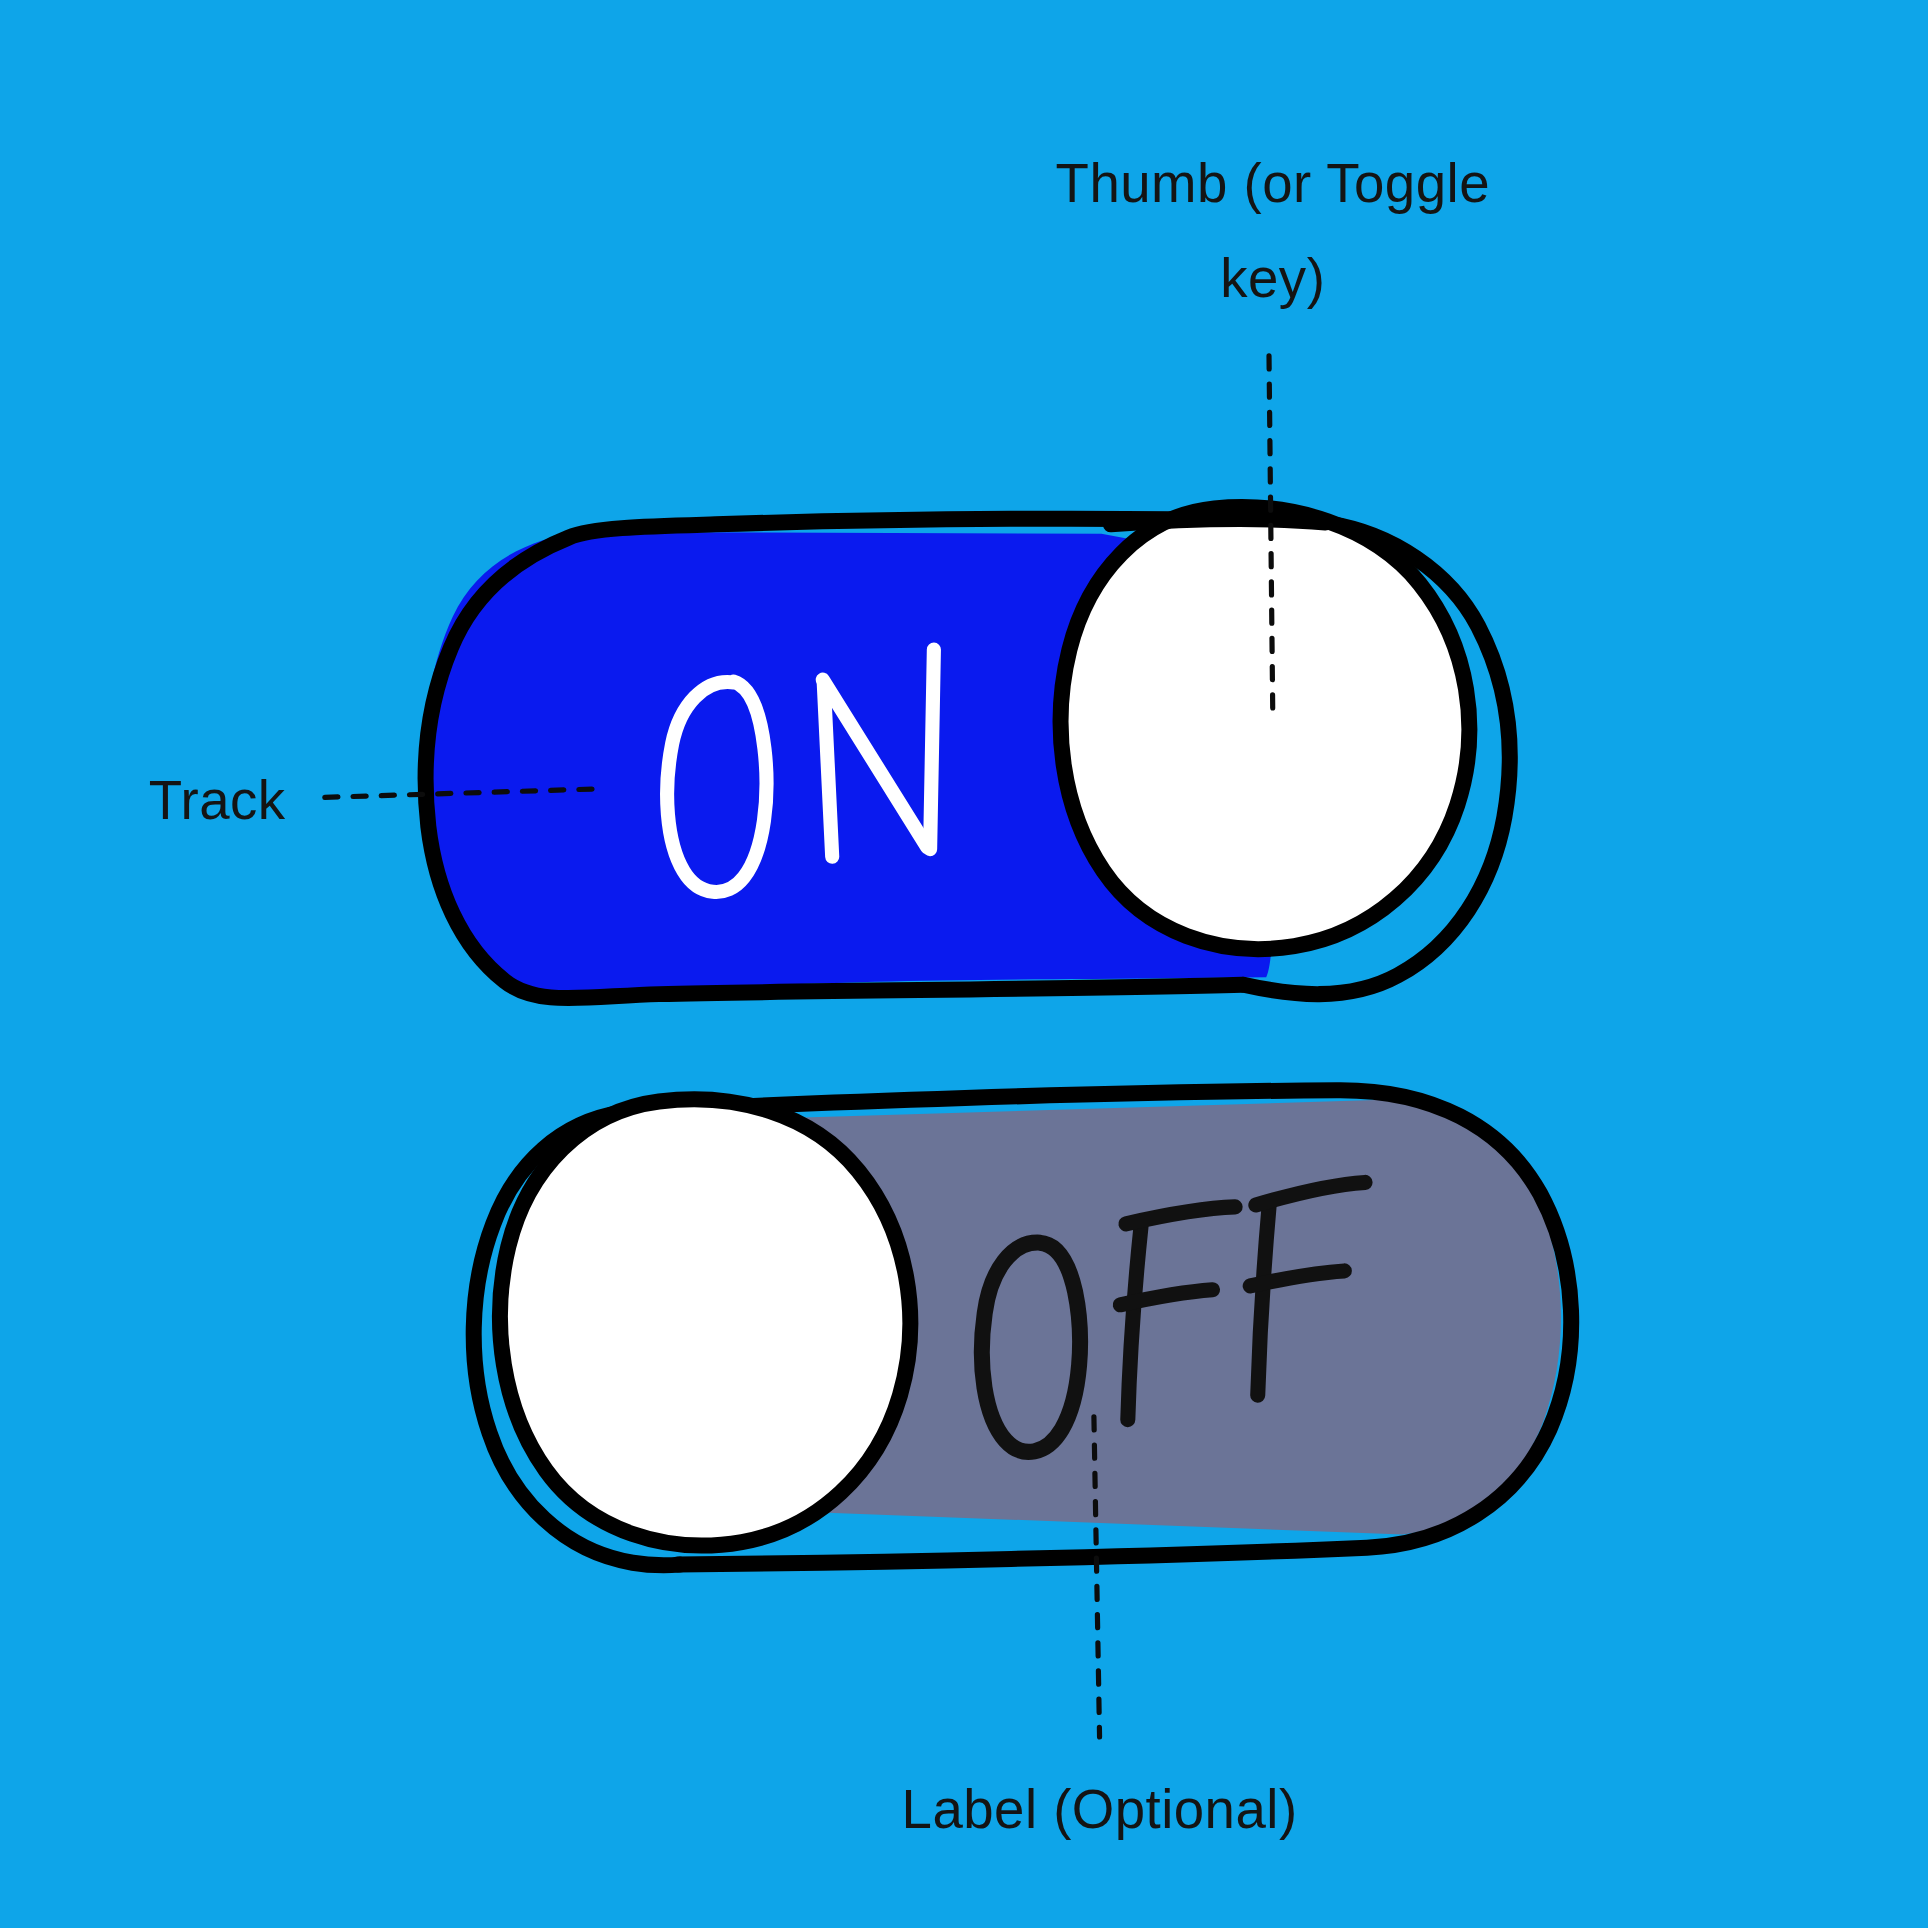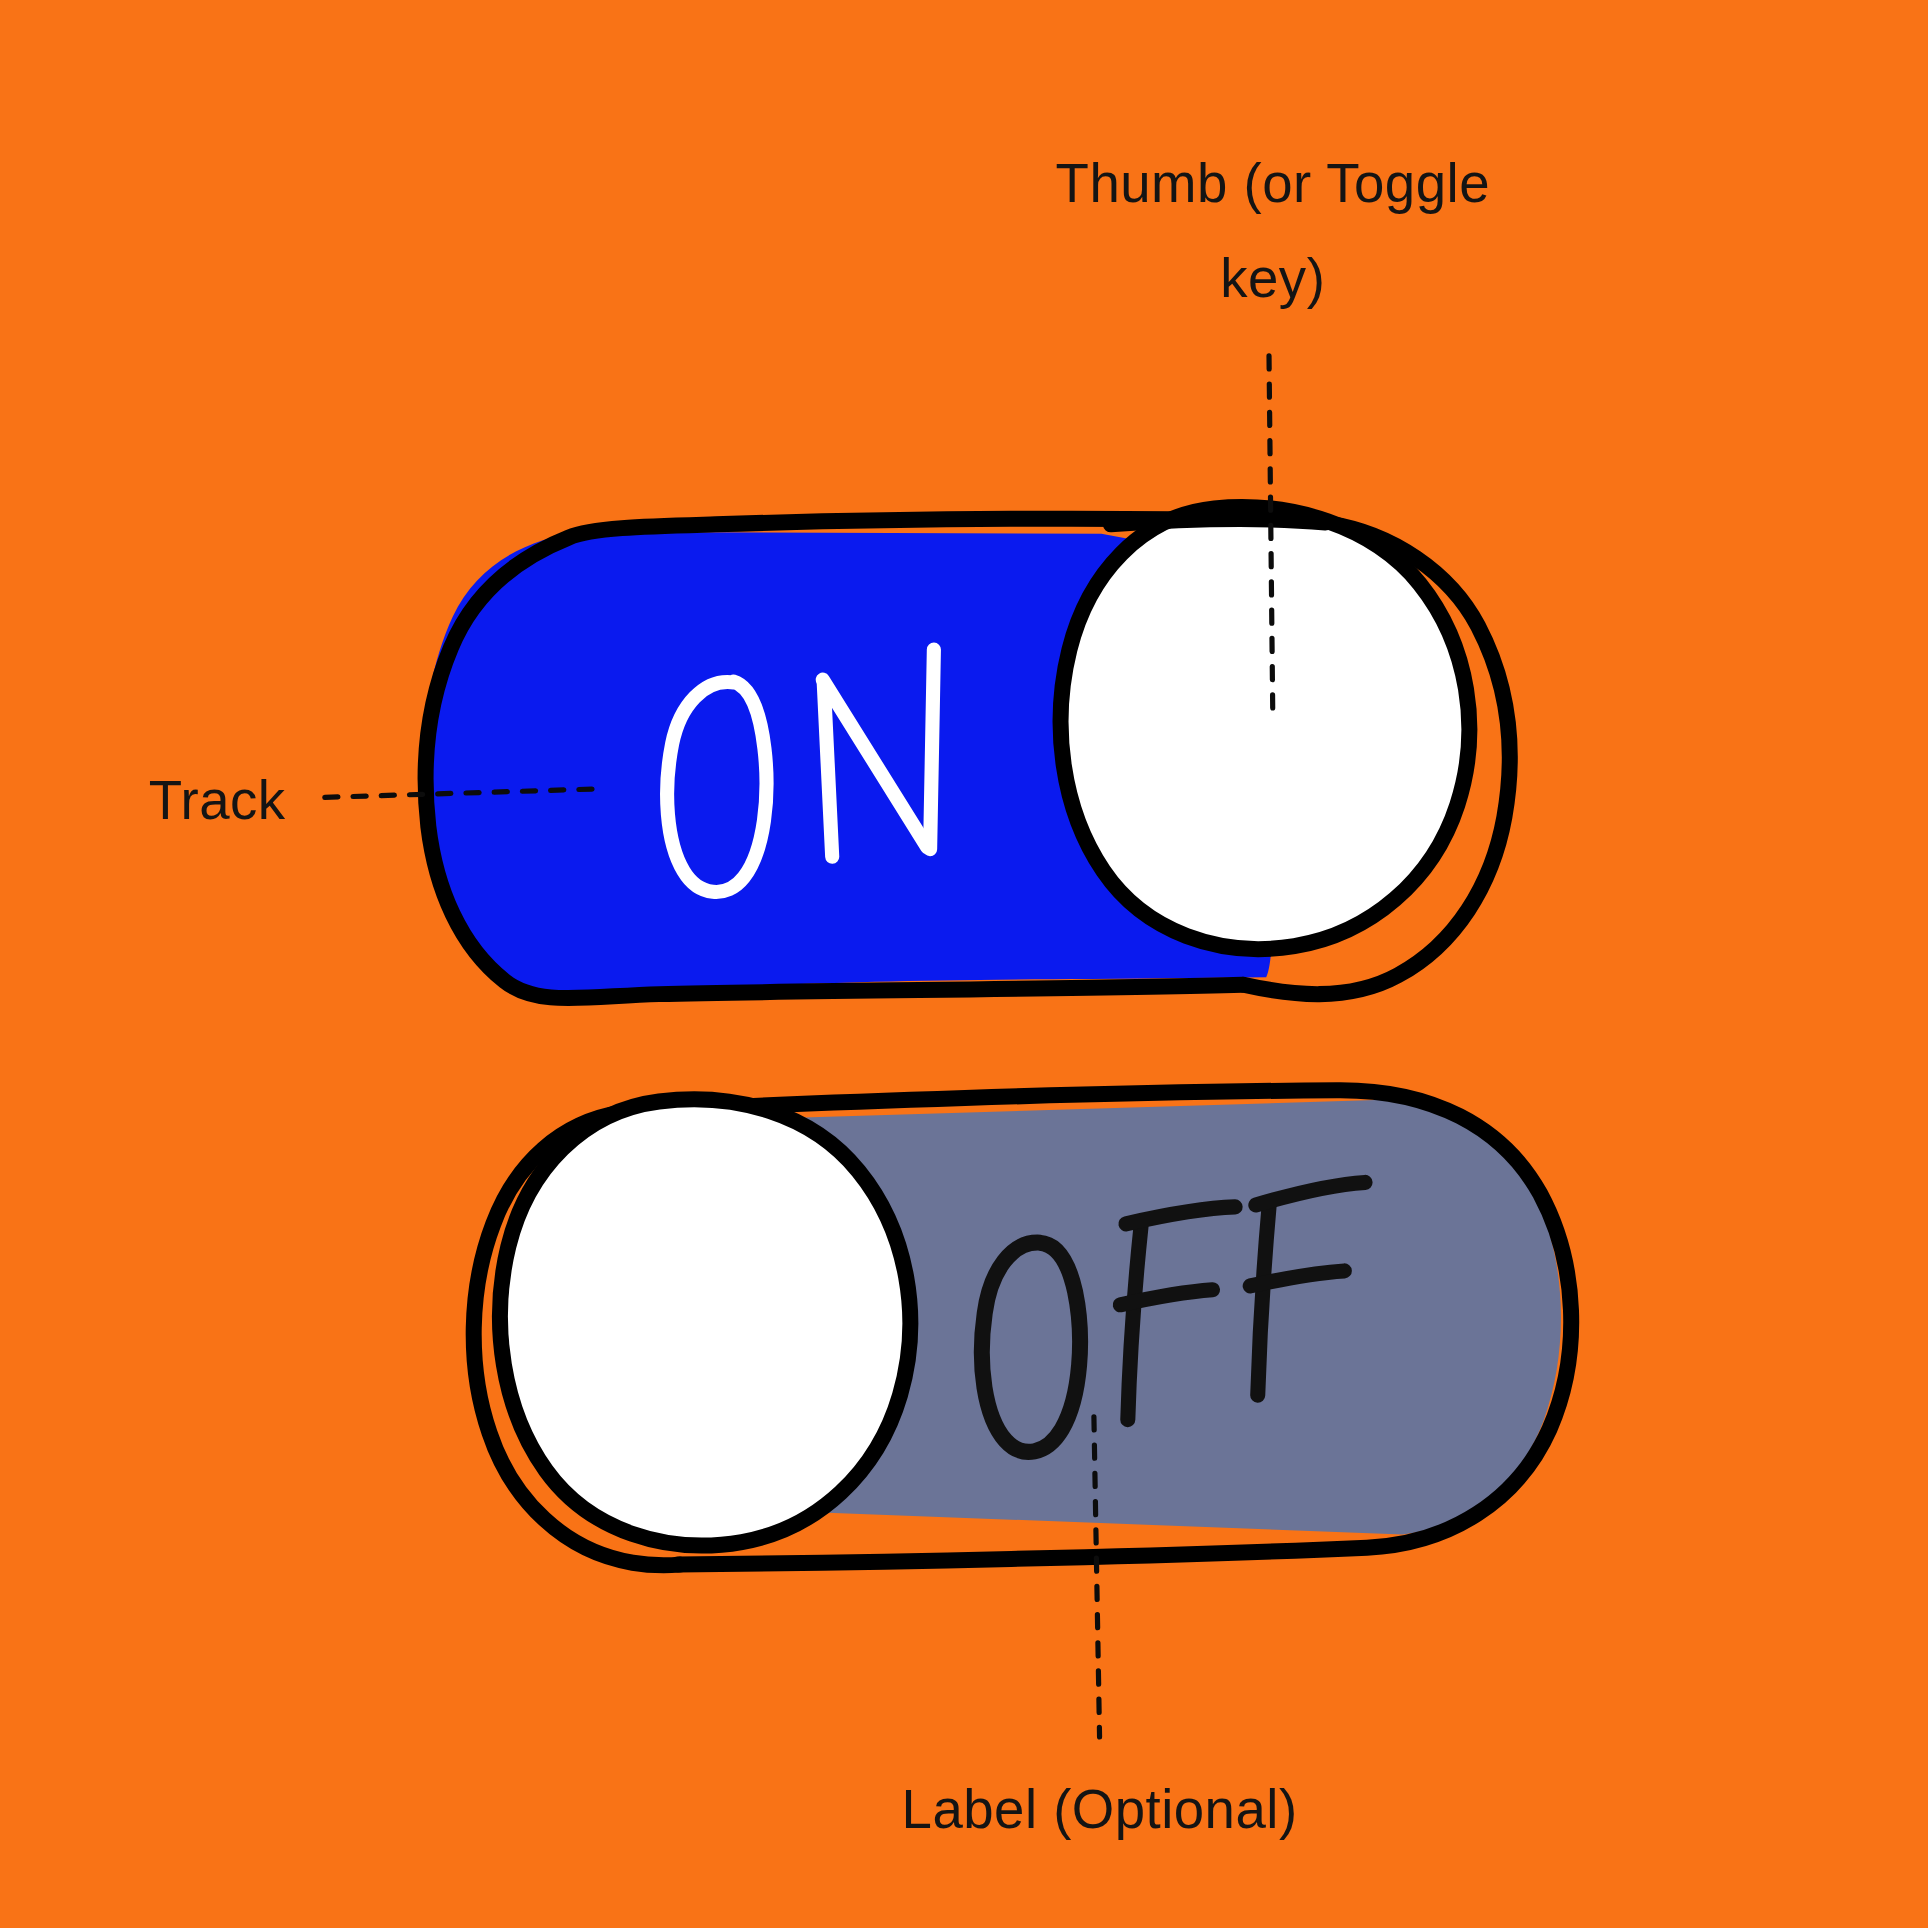--- a/index.html
+++ b/index.html
@@ -10,21 +10,21 @@
   body {
     width: 1928px;
     height: 1928px;
     font-family: "Liberation Sans", sans-serif;
     overflow: hidden;
   }
   #stage {
     position: relative;
     width: 1928px;
     height: 1928px;
-    background: #f97316;
+    background: #0ea5e9;
   }
   #diagram {
     position: absolute;
     inset: 0;
     width: 1928px;
     height: 1928px;
     display: block;
   }
   .anno-text {
     font-family: "Liberation Sans", sans-serif;

